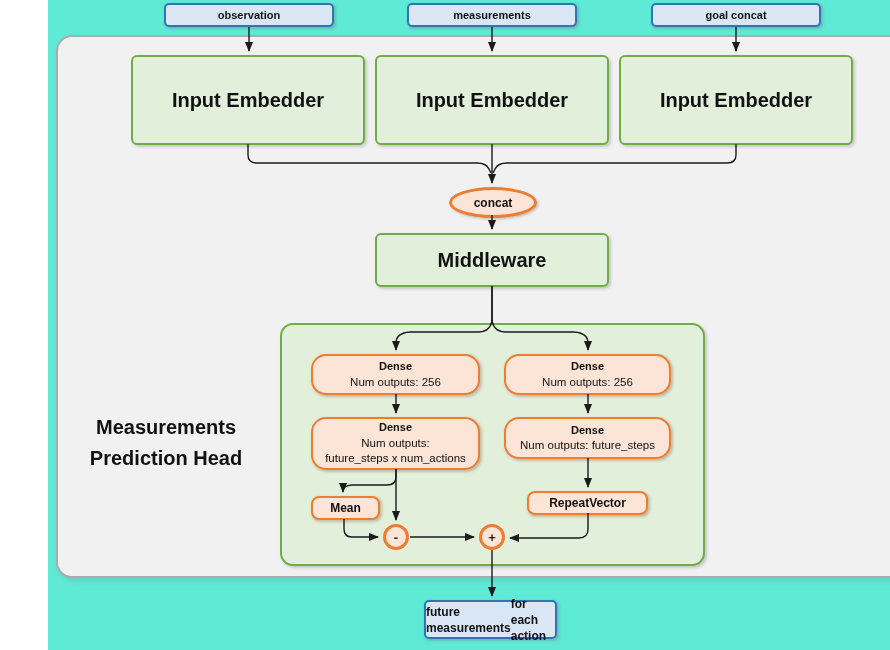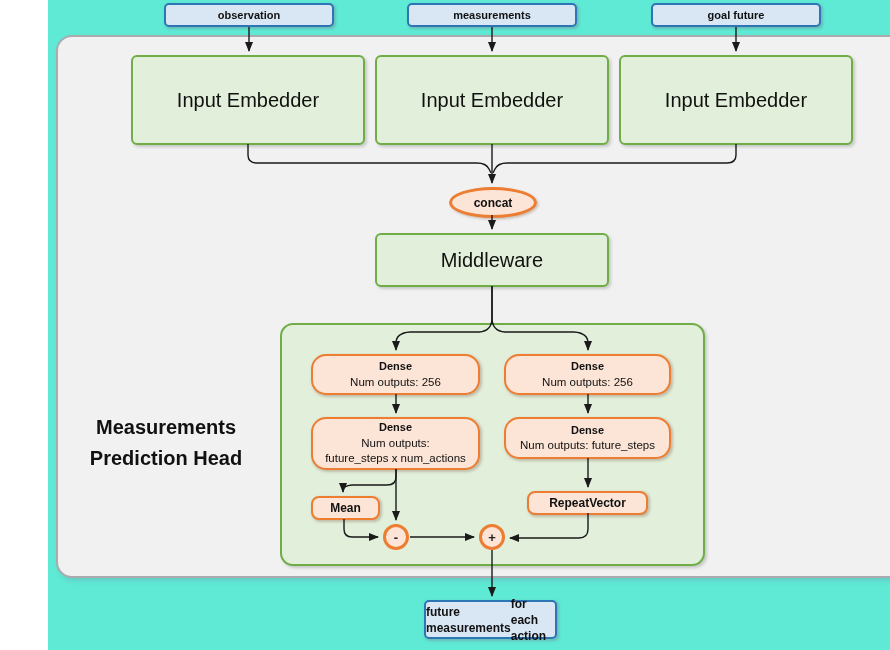--- a/index.html
+++ b/index.html
@@ -16,21 +16,21 @@
   .blue-box {
     position: absolute; height: 20px; background: #d9e7f5;
     border: 2px solid #2e75b6; border-radius: 5px;
     display: flex; align-items: center; justify-content: center;
     font-size: 11px; font-weight: bold;
     box-shadow: 1.5px 1.5px 2.5px rgba(120,130,150,0.45);
   }
   .green-box {
     position: absolute; background: #e2efda; border: 2.5px solid #70ad47;
     border-radius: 6px; display: flex; align-items: center; justify-content: center;
-    font-size: 20px; font-weight: normal;
+    font-size: 20px; font-weight: bold;
     box-shadow: 2px 2px 3px rgba(130,140,130,0.40);
   }
   .ph-container {
     position: absolute; left: 232px; top: 323px; width: 421px; height: 239px;
     background: #e2efda; border: 2.5px solid #70ad47; border-radius: 13px;
     box-shadow: 2px 2px 3px rgba(130,140,130,0.40);
   }
   .ph-title {
     position: absolute; left: 14px; top: 412px; width: 208px;
     text-align: center; font-size: 20px; font-weight: bold; line-height: 31px;
@@ -73,21 +73,21 @@
 </style>
 </head>
 <body>
 
 <div class="canvas">
 
   <div class="gray-box"></div>
 
   <div class="blue-box" style="left:116px; top:3px; width:166px;">observation</div>
   <div class="blue-box" style="left:359px; top:3px; width:166px;">measurements</div>
-  <div class="blue-box" style="left:603px; top:3px; width:166px;">goal future</div>
+  <div class="blue-box" style="left:603px; top:3px; width:166px;">goal concat</div>
 
   <div class="green-box" style="left:83px; top:55px; width:230px; height:86px;">Input Embedder</div>
   <div class="green-box" style="left:327px; top:55px; width:230px; height:86px;">Input Embedder</div>
   <div class="green-box" style="left:571px; top:55px; width:230px; height:86px;">Input Embedder</div>
 
   <div class="ellipse">concat</div>
 
   <div class="green-box" style="left:327px; top:233px; width:230px; height:50px;">Middleware</div>
 
   <div class="ph-container"></div>

